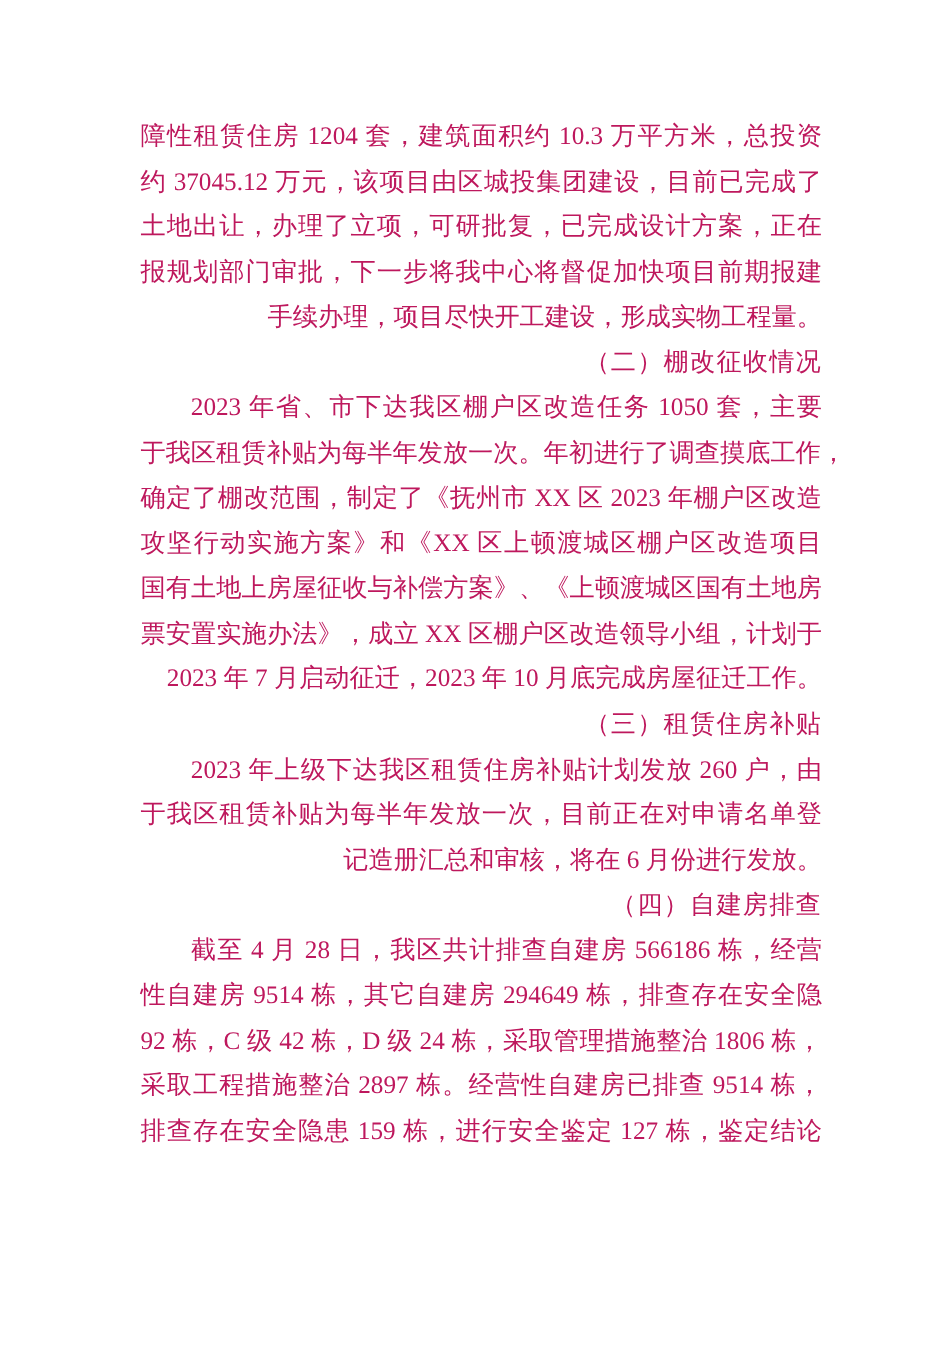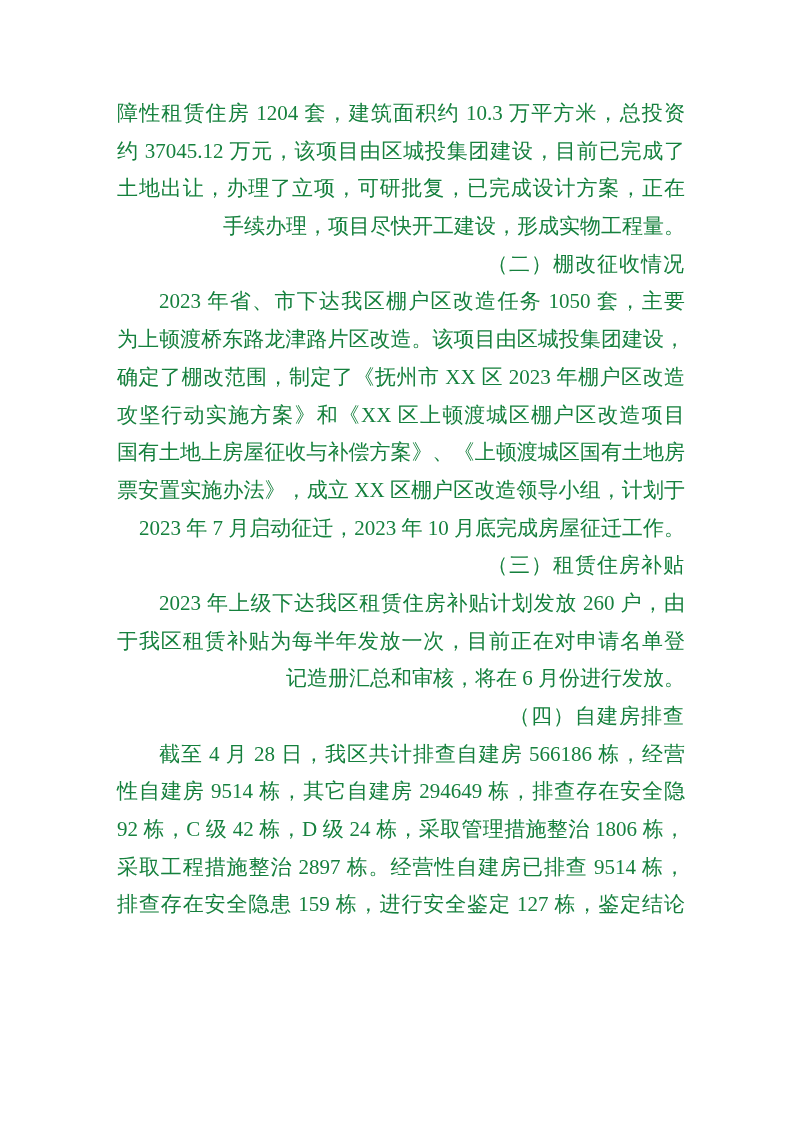--- a/index.html
+++ b/index.html
@@ -15,21 +15,21 @@
     overflow: hidden;
     margin: 0 auto;
   }
   .text-block {
     position: absolute;
     top: 95px;
     left: 117px;
     width: 568px;
     font-family: "Liberation Serif", "DejaVu Serif", serif;
     font-size: 21px;
-    color: #15803d;
+    color: #be185d;
     line-height: 37.7px;
   }
   .line {
     height: 37.7px;
     white-space: nowrap;
     text-align: right;
   }
   .line.justify {
     text-align: justify;
     text-align-last: justify;
@@ -42,24 +42,25 @@
   }
 </style>
 </head>
 <body>
 
 <div class="page">
   <div class="text-block">
       <div class="line justify">障性租赁住房 1204 套，建筑面积约 10.3 万平方米，总投资</div>
       <div class="line justify">约 37045.12 万元，该项目由区城投集团建设，目前已完成了</div>
       <div class="line justify">土地出让，办理了立项，可研批复，已完成设计方案，正在</div>
+      <div class="line justify">报规划部门审批，下一步将我中心将督促加快项目前期报建</div>
       <div class="line">手续办理，项目尽快开工建设，形成实物工程量。</div>
       <div class="line indent heading">（二）棚改征收情况</div>
       <div class="line justify indent">2023 年省、市下达我区棚户区改造任务 1050 套，主要</div>
-      <div class="line justify">为上顿渡桥东路龙津路片区改造。该项目由区城投集团建设，</div>
+      <div class="line justify">于我区租赁补贴为每半年发放一次。年初进行了调查摸底工作，</div>
       <div class="line justify">确定了棚改范围，制定了《抚州市 XX 区 2023 年棚户区改造</div>
       <div class="line justify">攻坚行动实施方案》和《XX 区上顿渡城区棚户区改造项目</div>
       <div class="line justify">国有土地上房屋征收与补偿方案》、《上顿渡城区国有土地房</div>
       <div class="line justify">票安置实施办法》，成立 XX 区棚户区改造领导小组，计划于</div>
       <div class="line">2023 年 7 月启动征迁，2023 年 10 月底完成房屋征迁工作。</div>
       <div class="line indent heading">（三）租赁住房补贴</div>
       <div class="line justify indent">2023 年上级下达我区租赁住房补贴计划发放 260 户，由</div>
       <div class="line justify">于我区租赁补贴为每半年发放一次，目前正在对申请名单登</div>
       <div class="line">记造册汇总和审核，将在 6 月份进行发放。</div>
       <div class="line indent heading">（四）自建房排查</div>

